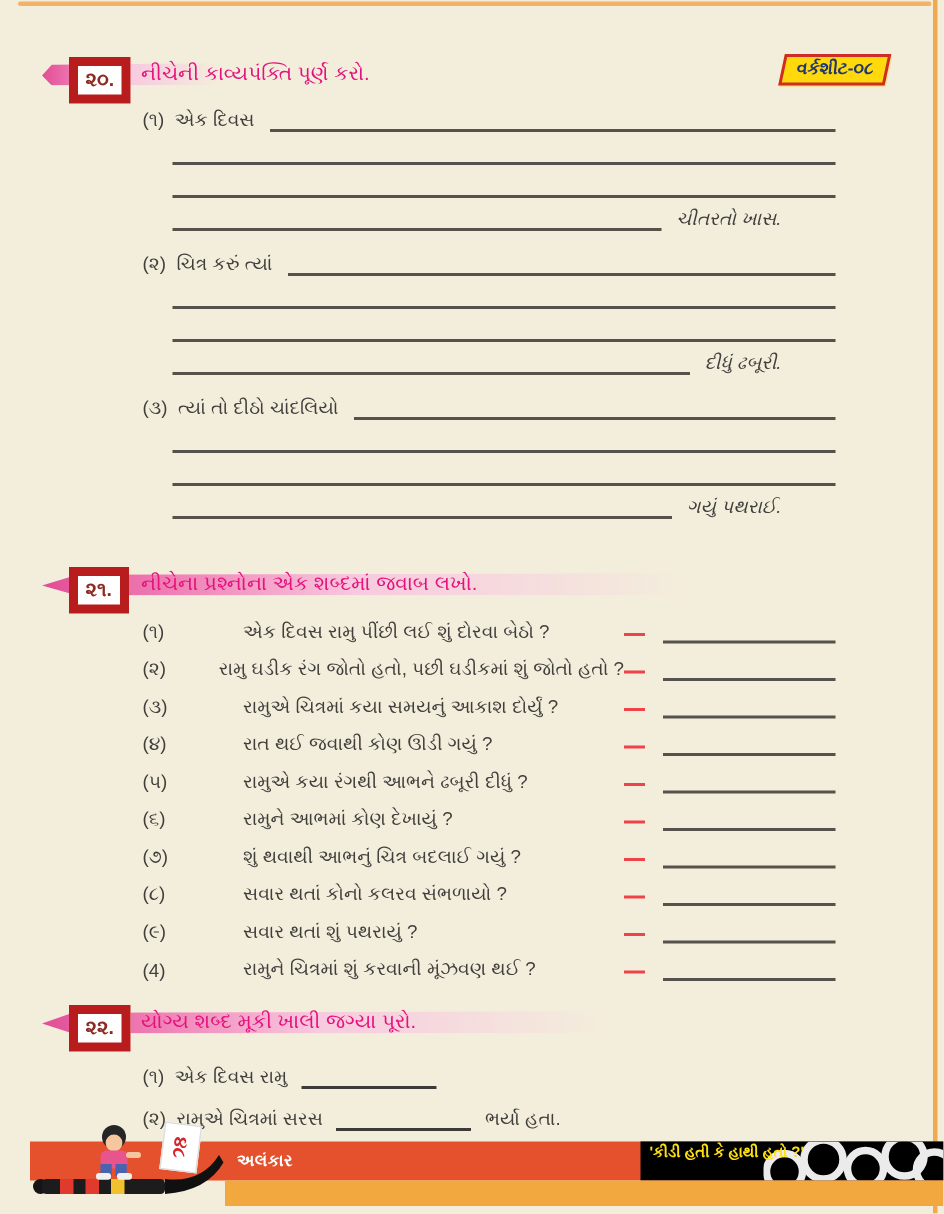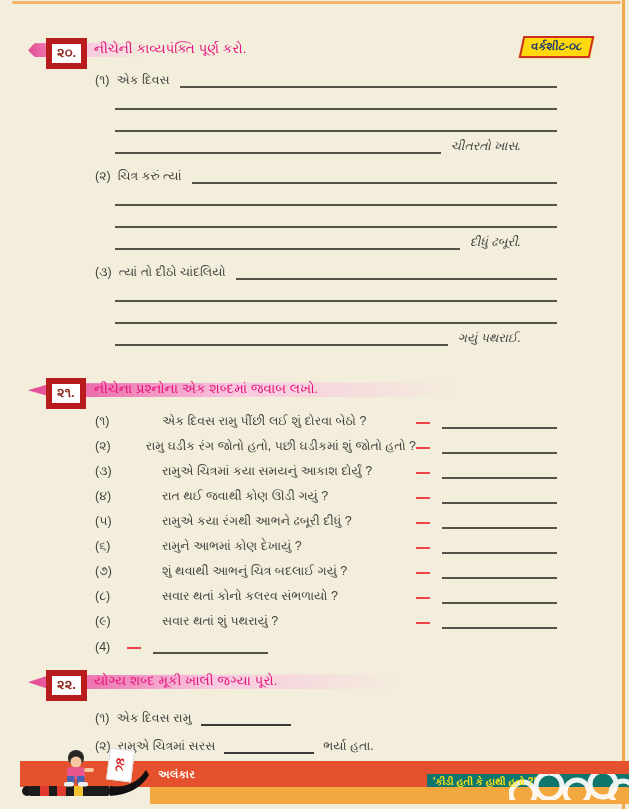--- a/index.html
+++ b/index.html
@@ -67,21 +67,21 @@
   .f-row .qnum { margin-right:7px; white-space:nowrap; }
   .f-blank { width:90px; border-bottom:2px solid #3c3b38; height:14px; margin:0 9px; flex:none; }
   .f-row .ftxt { white-space:nowrap; }
 
   
   .footer { position:absolute; left:20px; right:0; bottom:4px; height:44px; }
   .f-banner { position:absolute; left:0; right:0; top:0; height:26px; background:#e4512c; display:flex; }
   .f-mid { flex:1; display:flex; align-items:center; padding-left:138px; color:#ffffff; }
   .series-name { font-weight:bold; font-size:11px; letter-spacing:.3px; }
   .series-info { font-size:9.5px; margin-left:4px; }
-  .f-chapter { width:202px; height:26px; background:#0f766e; position:relative; overflow:hidden; flex:none;margin-top:13px; }
+  .f-chapter { width:202px; height:26px; background:#000000; position:relative; overflow:hidden; flex:none; }
   .chapter-title { position:absolute; left:6px; top:2px; font-size:10px; font-weight:bold; color:#ffe011; white-space:nowrap; z-index:2; }
   .rings { position:absolute; right:0; top:0; height:26px; z-index:1; }
   .f-orange { position:absolute; left:130px; right:0; top:26px; height:17px; background:#f2a83e; }
   .f-illu { position:absolute; left:0; top:-13px; width:134px; height:57px; z-index:3; }
   .page-flag {
     position:absolute; left:88px; top:1px; width:25px; height:32px;
     background:#ffffff; border:1px solid #ddd; transform:rotate(7deg);
     display:flex; align-items:center; justify-content:center;
   }
   .page-flag span { color:#d8232a; font-weight:bold; font-size:12px; transform:rotate(90deg); display:block; }
@@ -212,20 +212,21 @@
     <span class="q-ansline"></span>
   </div>
   <div class="q-row">
     <span class="qnum">(૯)</span>
     <span class="qtext">સવાર થતાં શું પથરાયું ?</span>
     <span class="q-dash"></span>
     <span class="q-ansline"></span>
   </div>
   <div class="q-row">
     <span class="qnum">(4)</span>
+    <span class="qtext">રામુને ચિત્રમાં શું કરવાની મૂંઝવણ થઈ ?</span>
     <span class="q-dash"></span>
     <span class="q-ansline"></span>
   </div>
 </div>
 
 <div class="sec-header" style="top:670px;padding-left:20px;">
   <div class="ribbon" style="width:410px;"></div>
   <div class="sec-num"><span>૨૨.</span></div>
   <div class="sec-title">યોગ્ય શબ્દ મૂકી ખાલી જગ્યા પૂરો.</div>
 </div>

